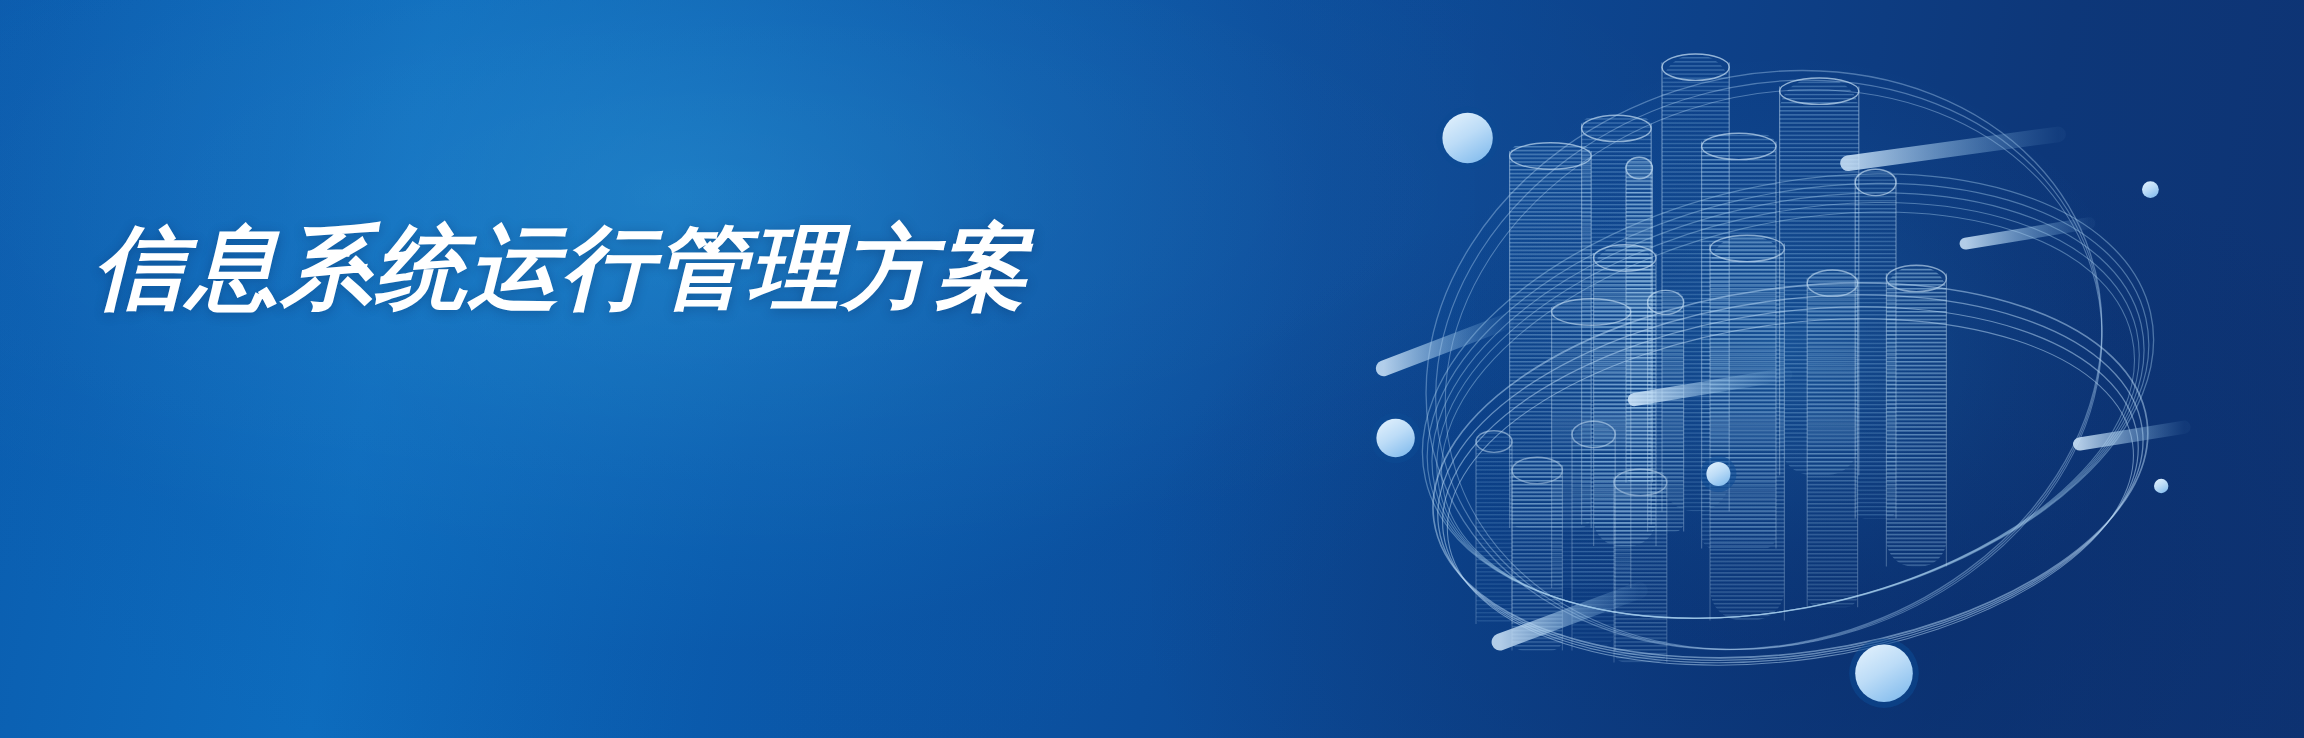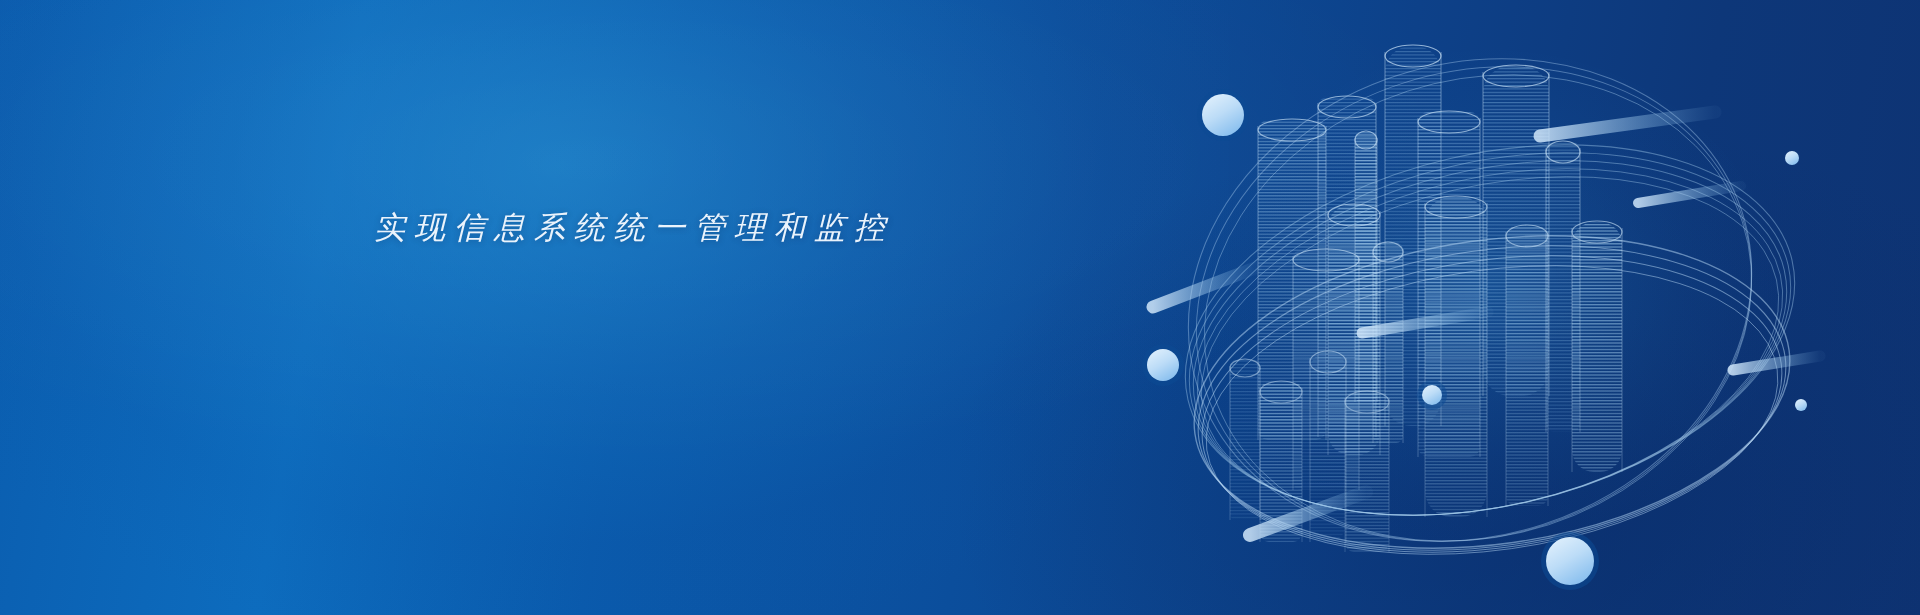--- a/index.html
+++ b/index.html
@@ -302,16 +302,16 @@
             <circle cx="652" cy="158" r="7" fill="url(#dotFill)"></circle>
           </g>
           <g>
             <circle cx="661" cy="405" r="6" fill="url(#dotFill)"></circle>
           </g>
         </g>
     </svg>
   </div>
 
   <div class="text-block">
-    <p class="subtitle">实现信息系统统一管理和监控</p>
+    <h1 class="title">信息系统运行管理方案</h1>
   </div>
 
 </div>
 
 </body></html>

